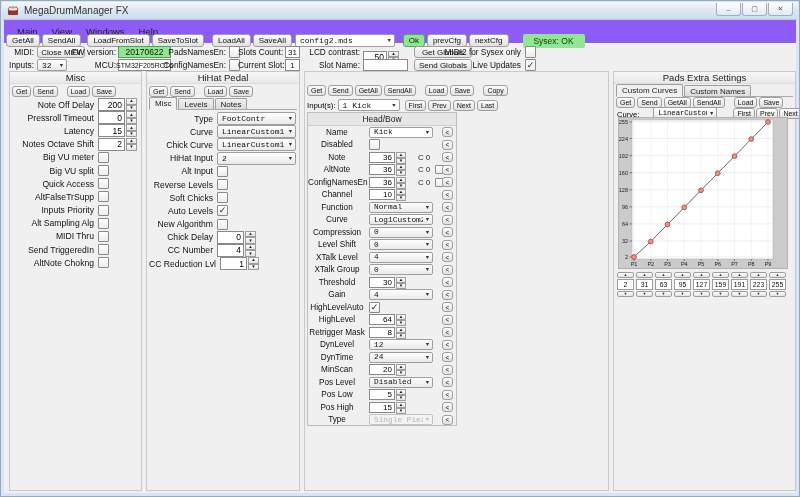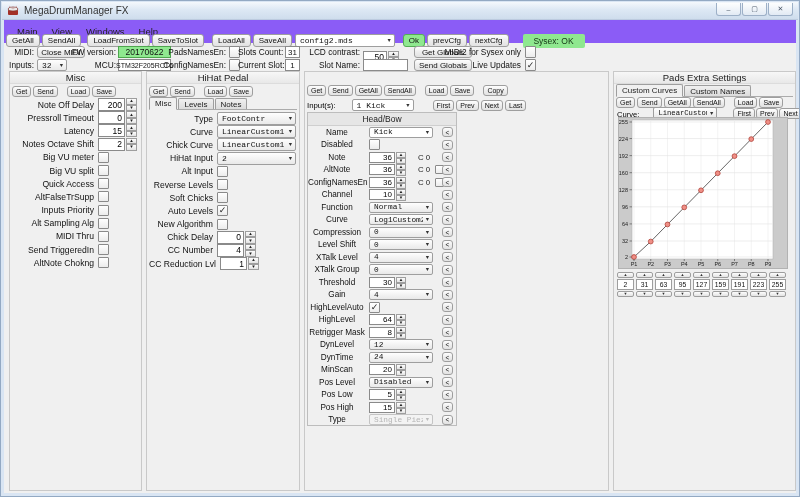--- a/index.html
+++ b/index.html
@@ -70,21 +70,21 @@
   .tab.active { background:#f0f0f0; height:13px; margin-bottom:-1px; border-bottom:1px solid #f0f0f0; }
 
   .frow { display:flex; align-items:center; height:13.2px; padding:0 2px; }
   .frow .flabel { flex:1; text-align:right; font-size:8.6px; color:#111; margin-right:4px; white-space:nowrap; }
   .frow .fctrl { display:flex; align-items:center; }
   #misc-rows .fctrl { width:41px; }
   #hihat-rows .fctrl { width:80px; }
   #hihat-rows .combo { width:79px; }
 
   
-  #pads-input-row { position:absolute; top:27px; left:2px; display:flex; align-items:center; gap:16px; }
+  #pads-input-row { position:absolute; top:27px; left:2px; display:flex; align-items:center; gap:2px; }
   #pads-form { position:absolute; left:2px; top:40px; width:150px; height:314px;
     border:1px solid #bdbdbd; background:#f0f0f0; }
   .head-bow { height:13px; background:#e6e6e6; border-bottom:1px solid #cfcfcf;
     text-align:center; font-size:8.5px; line-height:12px; color:#222; }
   .prow { display:flex; align-items:center; height:12.5px; position:relative; }
   .prow .plabel { width:58px; flex:none; text-align:center; font-size:8.2px; color:#111; margin-right:3px; white-space:nowrap; }
   .prow .combo { width:64px; height:11px; font-size:7.8px; }
   .prow .spin { height:11px; }
   .prow .spin .sval { width:26px; font-size:8px; }
   .prow .spin .sarrows { width:10px; }

